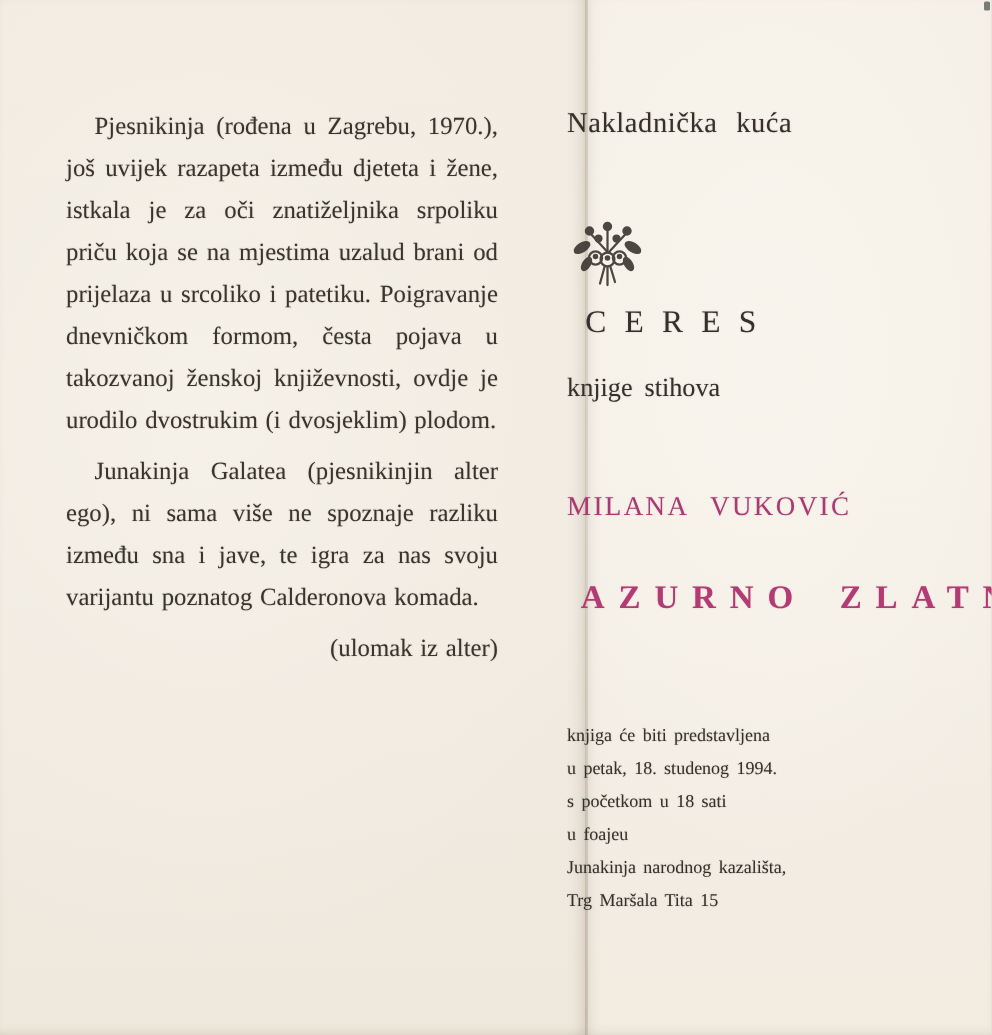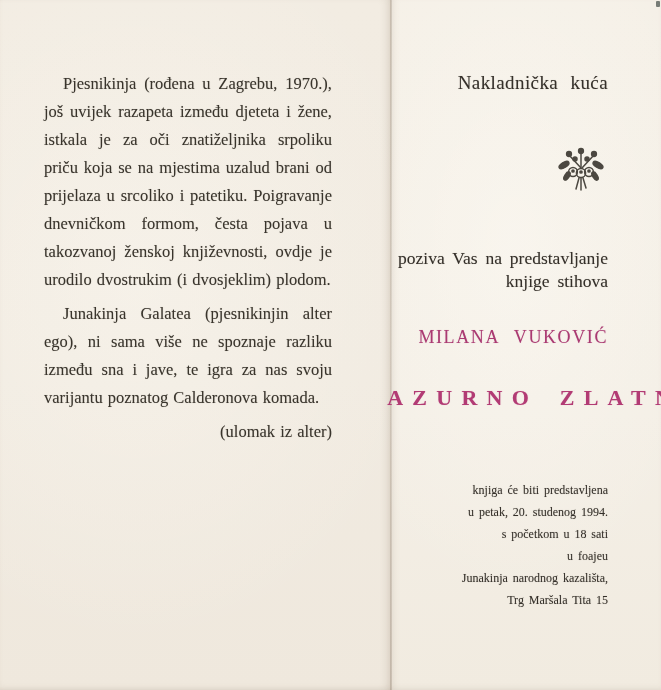--- a/index.html
+++ b/index.html
@@ -41,21 +41,21 @@
     color:#39342c;text-shadow:0 0 1px rgba(62,56,46,0.28);
     word-spacing:0.06em;
   }
   .excerpt p{margin:0;text-indent:19px;}
   .excerpt p + p{margin-top:6px;}
   .attribution{
     margin-top:9px;text-align:right;text-indent:0;
   }
   
   .rblock{
-    position:absolute;left:378px;width:230px;text-align:right;
+    position:absolute;left:378px;width:230px;text-align:left;
     color:#35302a;text-shadow:0 0 1px rgba(62,56,46,0.28);
   }
   .nowrapline{white-space:nowrap;}
   .publisher-label{top:72px;font-size:19px;word-spacing:0.38em;letter-spacing:0.4px;}
   .ornament-wrap{top:146px;}
   .publisher-name{top:202px;font-size:21px;letter-spacing:0.58em;padding-left:0.58em;}
   .invitation{top:247px;font-size:17.5px;line-height:23px;word-spacing:0.2em;}
   .author{
     top:327px;font-size:18px;color:#aa3a72;
     letter-spacing:1.6px;word-spacing:0.5em;
@@ -113,32 +113,32 @@
         <circle cx="27" cy="26" r="1.1" fill="#3e3a33"></circle>
         <circle cx="35" cy="25" r="1.1" fill="#3e3a33"></circle>
 
         <path d="M25 32 L22 43"></path>
         <path d="M29 32 L32 42"></path>
         <path d="M27 32 L27 44"></path>
       </g>
     </svg>
   </div>
 
+  <div class="rblock publisher-name nowrapline">CERES</div>
 
   <div class="rblock invitation">
-    <div class="nowrapline">poziva Vas na predstavljanje</div>
     <div class="nowrapline">knjige stihova</div>
   </div>
 
   <div class="rblock author nowrapline">MILANA VUKOVIĆ</div>
 
   <div class="rblock book-title nowrapline">AZURNO ZLATNO</div>
 
   <div class="rblock event">
     <div class="nowrapline">knjiga će biti predstavljena</div>
-    <div class="nowrapline">u petak, 20. studenog 1994.</div>
+    <div class="nowrapline">u petak, 18. studenog 1994.</div>
     <div class="nowrapline">s početkom u 18 sati</div>
     <div class="nowrapline">u foajeu</div>
     <div class="nowrapline">Junakinja narodnog kazališta,</div>
     <div class="nowrapline">Trg Maršala Tita 15</div>
   </div>
 
 </div>
 
 </body></html>

